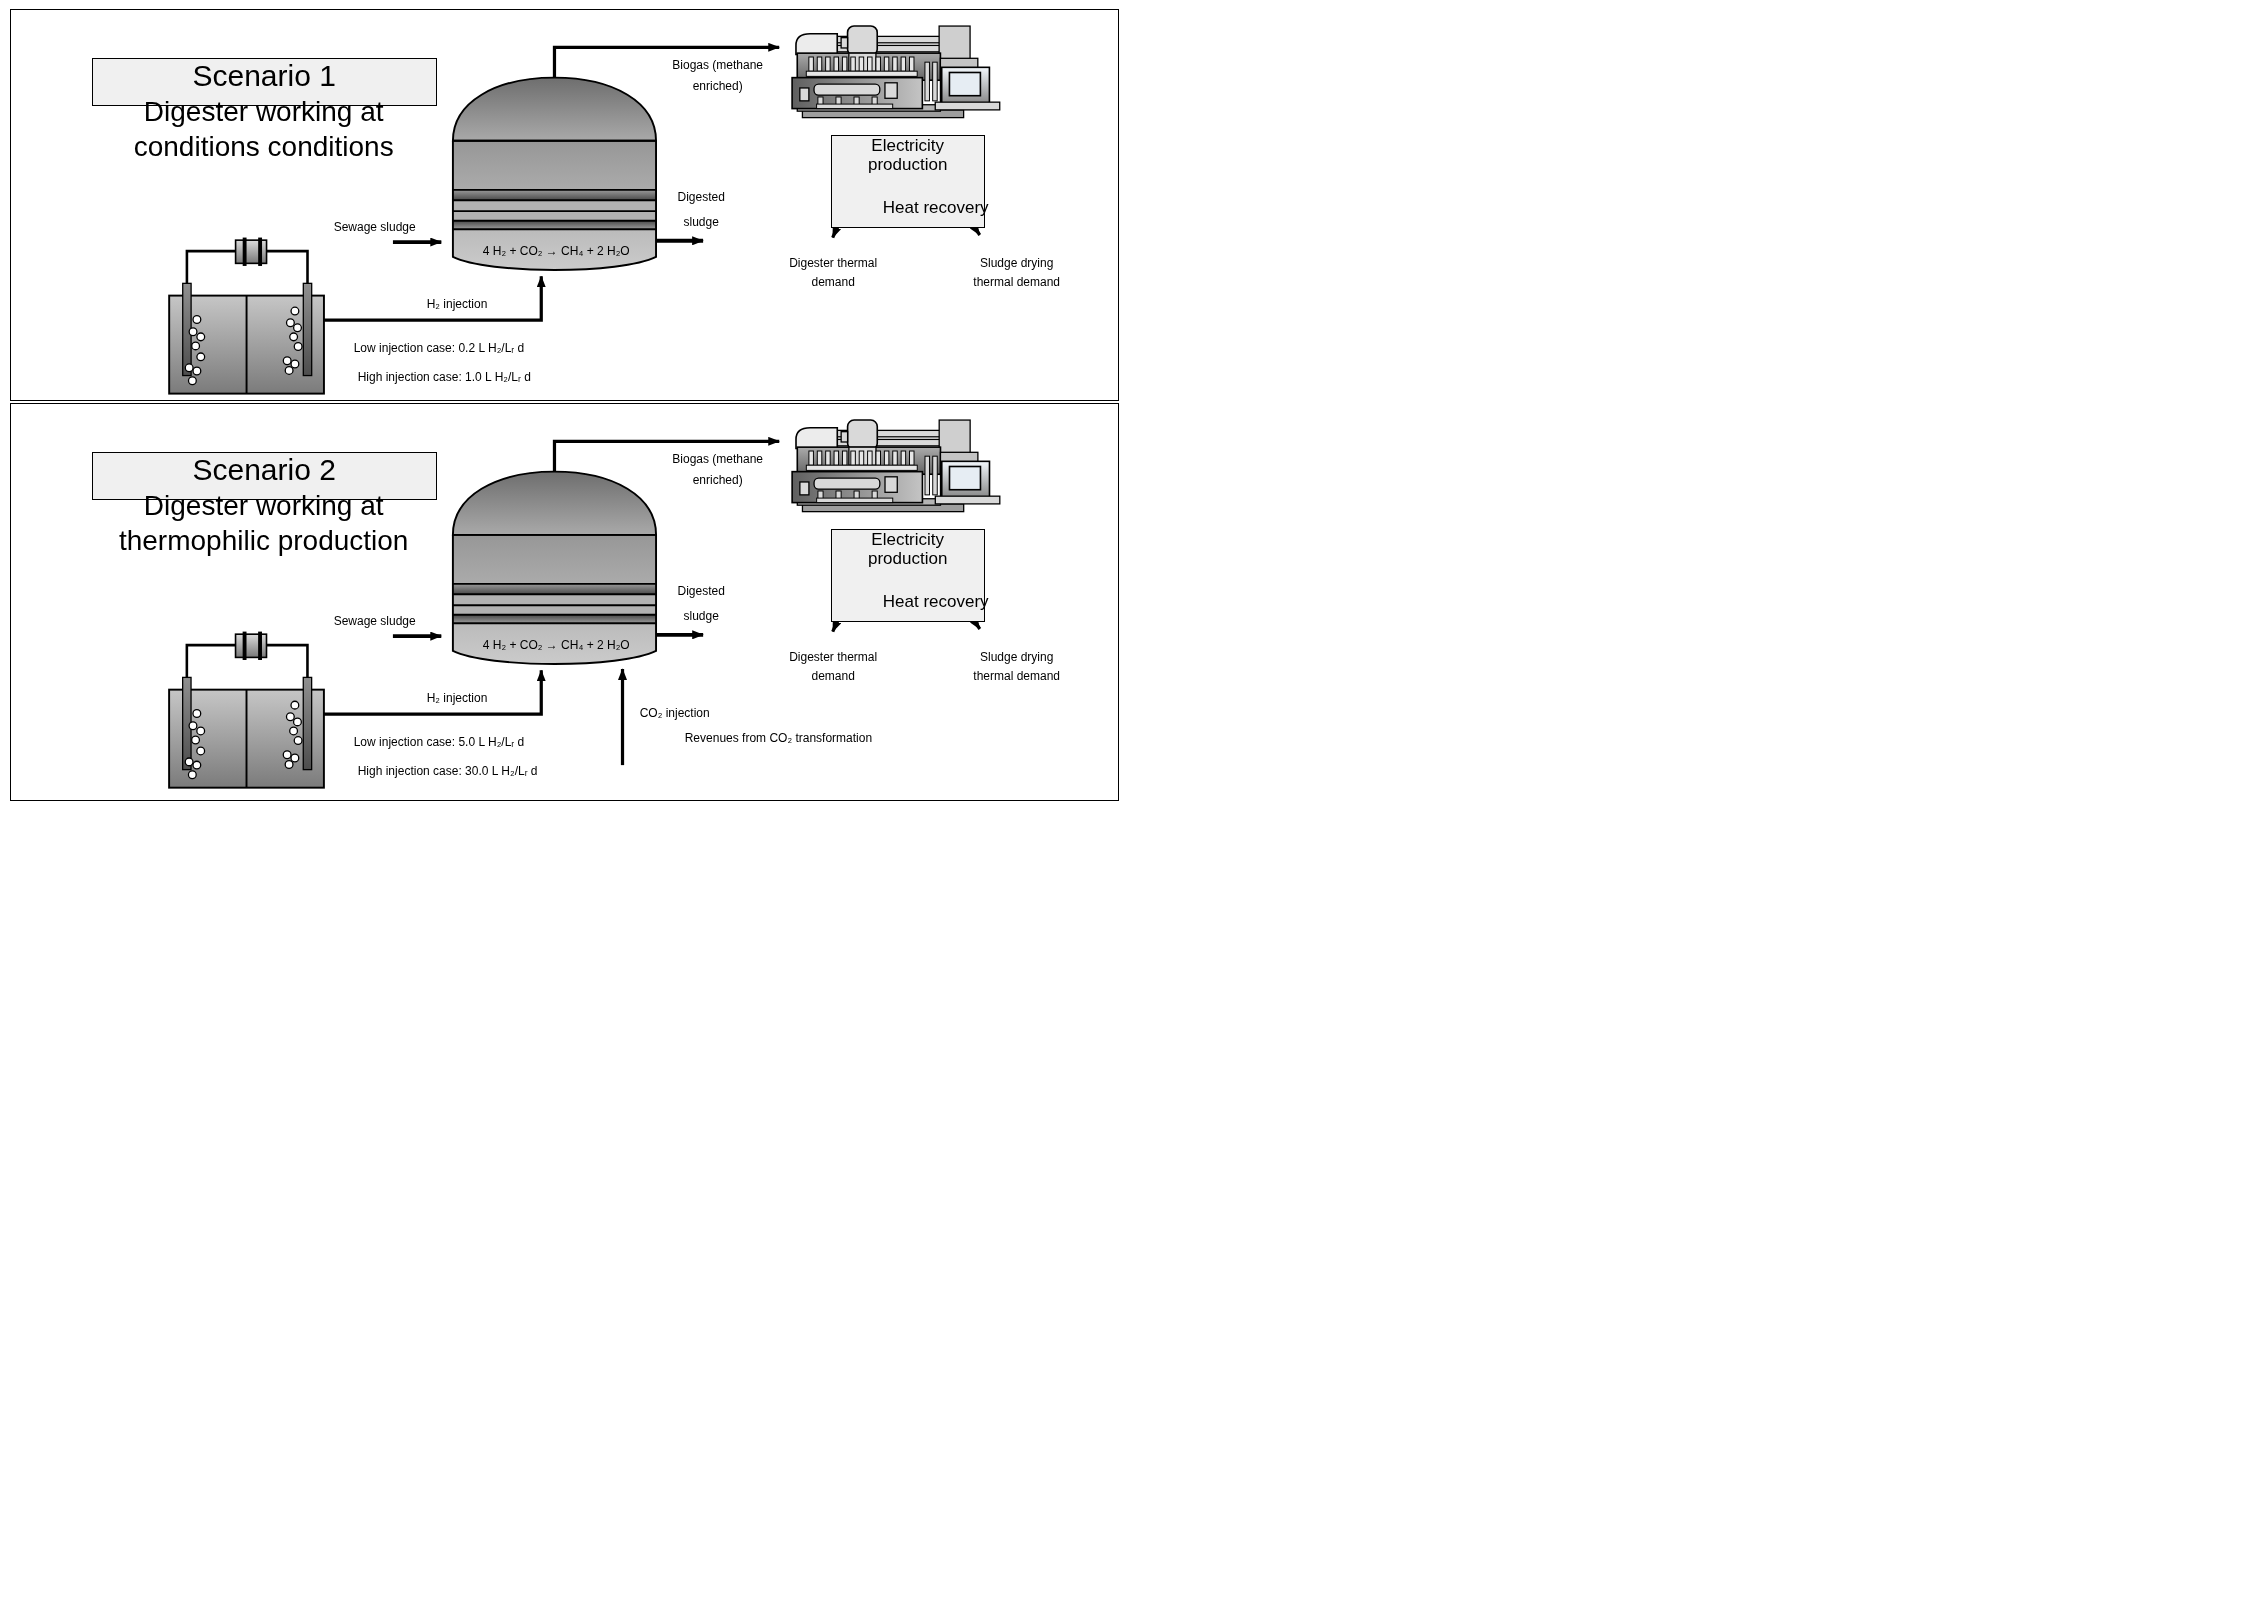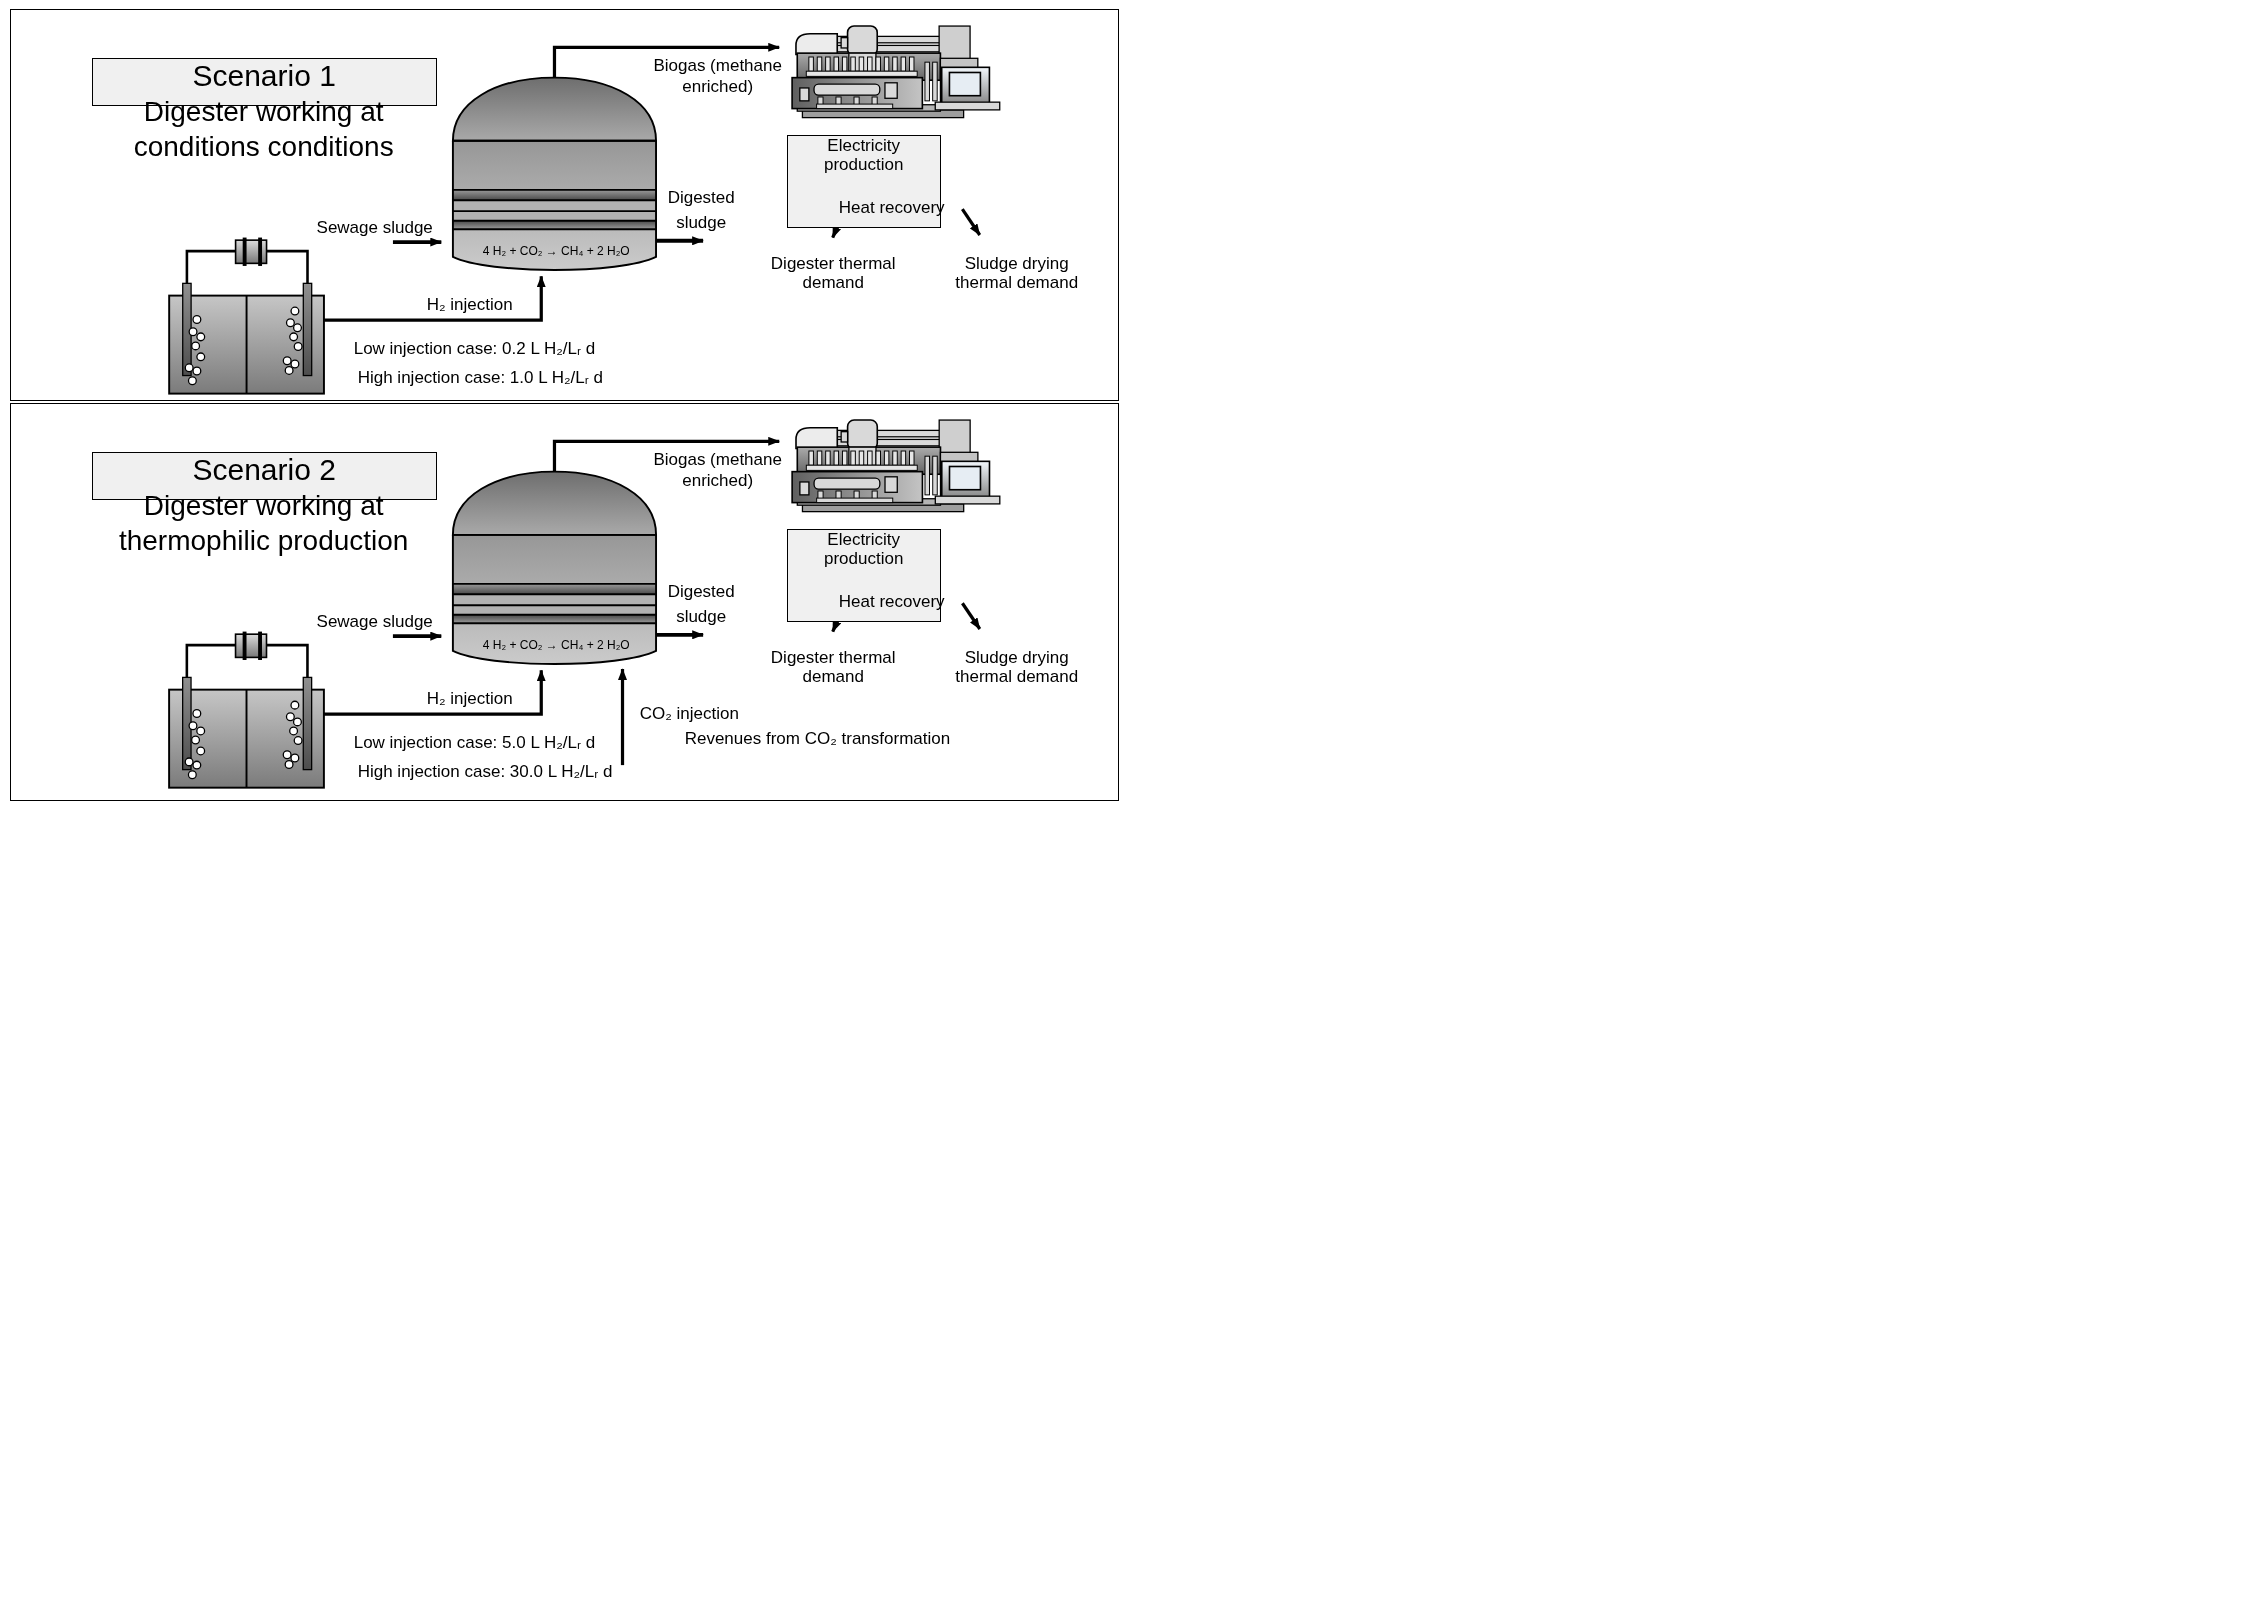--- a/index.html
+++ b/index.html
@@ -2,28 +2,28 @@
 <html style="font-size:10.3px"><head>
 <meta charset="utf-8">
 <style>
   html,body { margin:0; padding:0; background:#ffffff; }
   body { width:1131px; height:811px; font-family:"Liberation Sans","DejaVu Sans",sans-serif; color:#000; }
   .canvas { position:relative; width:1131px; height:811px; background:#fff; overflow:hidden; }
   .panel { position:absolute; left:9.7px; width:1109px; border:1.9px solid #000; background:#fff; box-sizing:border-box; }
   #panel-1 { top:9px;  height:392px; }
   #panel-2 { top:403px; height:398px; }
   .gfx { position:absolute; left:-1.9px; top:-1.9px; }
-  .txt { position:absolute; white-space:nowrap; font-size:17px; line-height:19.4px; }
+  .txt { position:absolute; white-space:nowrap; font-size:12px; line-height:19.4px; }
   .ctr { text-align:center; }
   .rgt { text-align:center; }
   .title-box { position:absolute; left:81px; top:48px; width:345px; height:48px; background:#f0f0f0;
                border:1.9px solid #000; box-sizing:border-box; display:flex; justify-content:center;
                font-size:30px; }
   .subtitle { font-size:28px; line-height:35px; }
-  .elec-box { position:absolute; left:776px; top:125px; width:154px; height:93px; background:#f0f0f0;
+  .elec-box { position:absolute; left:820px; top:125px; width:154px; height:93px; background:#f0f0f0;
               border:1.9px solid #000; box-sizing:border-box; }
   .elec-top { position:absolute; top:1.3px; left:0; width:100%; text-align:center; font-size:17px; line-height:18.7px; }
   .heat-lbl { position:absolute; top:62px; left:0; width:100%; text-align:center; font-size:17px;padding-left:28px; }
   .formula  { font-size:12px; }
 </style>
 </head>
 <body>
 
 <svg style="position:absolute;width:0;height:0" aria-hidden="true">
   <defs>

